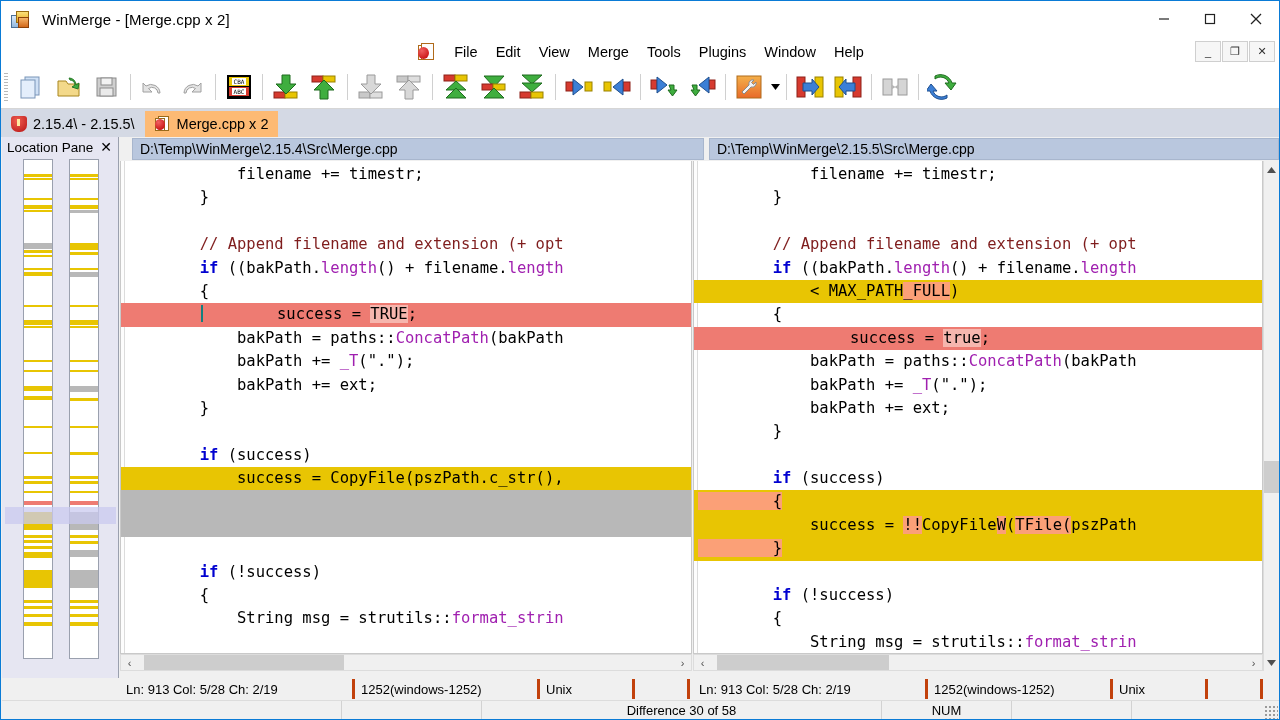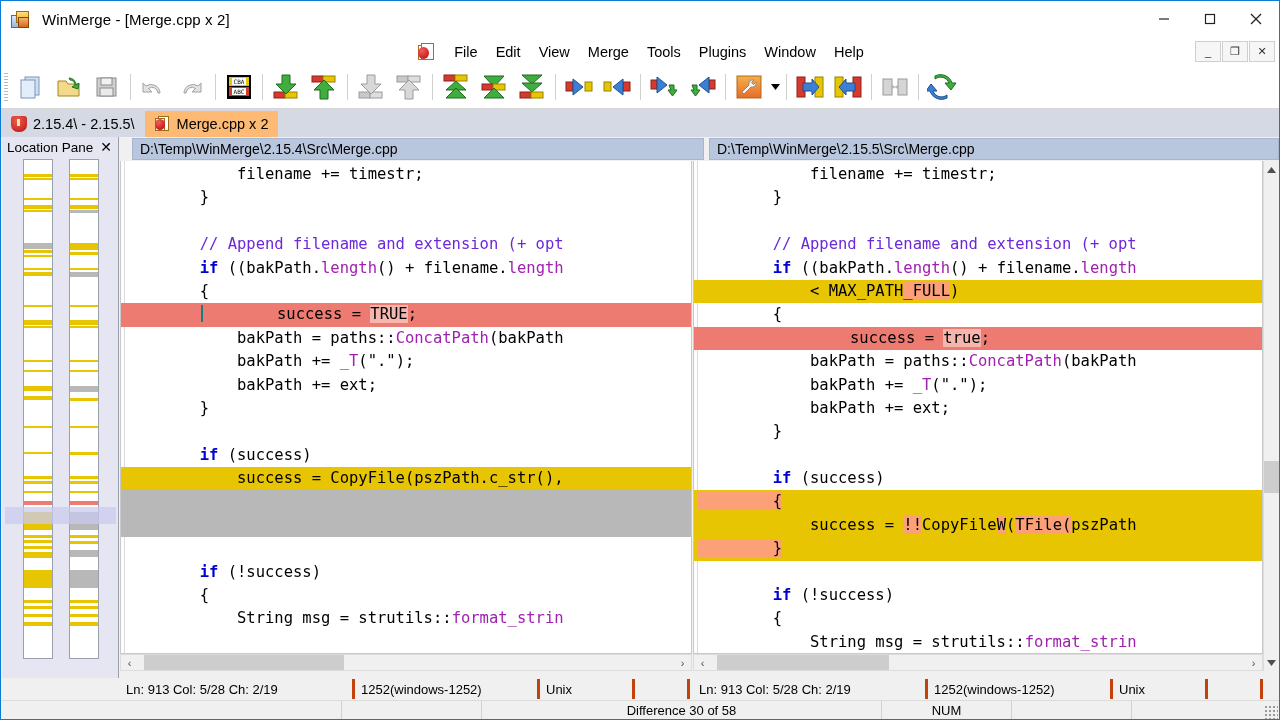--- a/index.html
+++ b/index.html
@@ -178,21 +178,21 @@
     height: 23.4px; line-height: 23.4px; white-space: pre;
     font-family: "DejaVu Sans Mono", monospace; font-size: 15.5px;
     color: #000; padding-left: 4px;
   }
   .ln.diff   { background: #e8c503; }
   .ln.sel    { background: #ee7b72; padding-left: 44px; }
   .ln.fill   { background: #b8b8b8; }
   .w-diff    { background: #fba077; }
   .w-sel     { background: #f6b6ae; }
   .kw  { color: #0000d0; font-weight: bold; }
-  .cm  { color: #6d28d9; }
+  .cm  { color: #7f1d1d; }
   .fn  { color: #a020b0; }
   .caret {
     display: inline-block; width: 2px; height: 17px; background: #13807f;
     vertical-align: -3px; margin: 0 -1px;
   }
 
   
   .hscroll {
     position: absolute; height: 17px; background: #f0f0f0;
     border: 1px solid #dcdcdc; display: flex; align-items: center;

